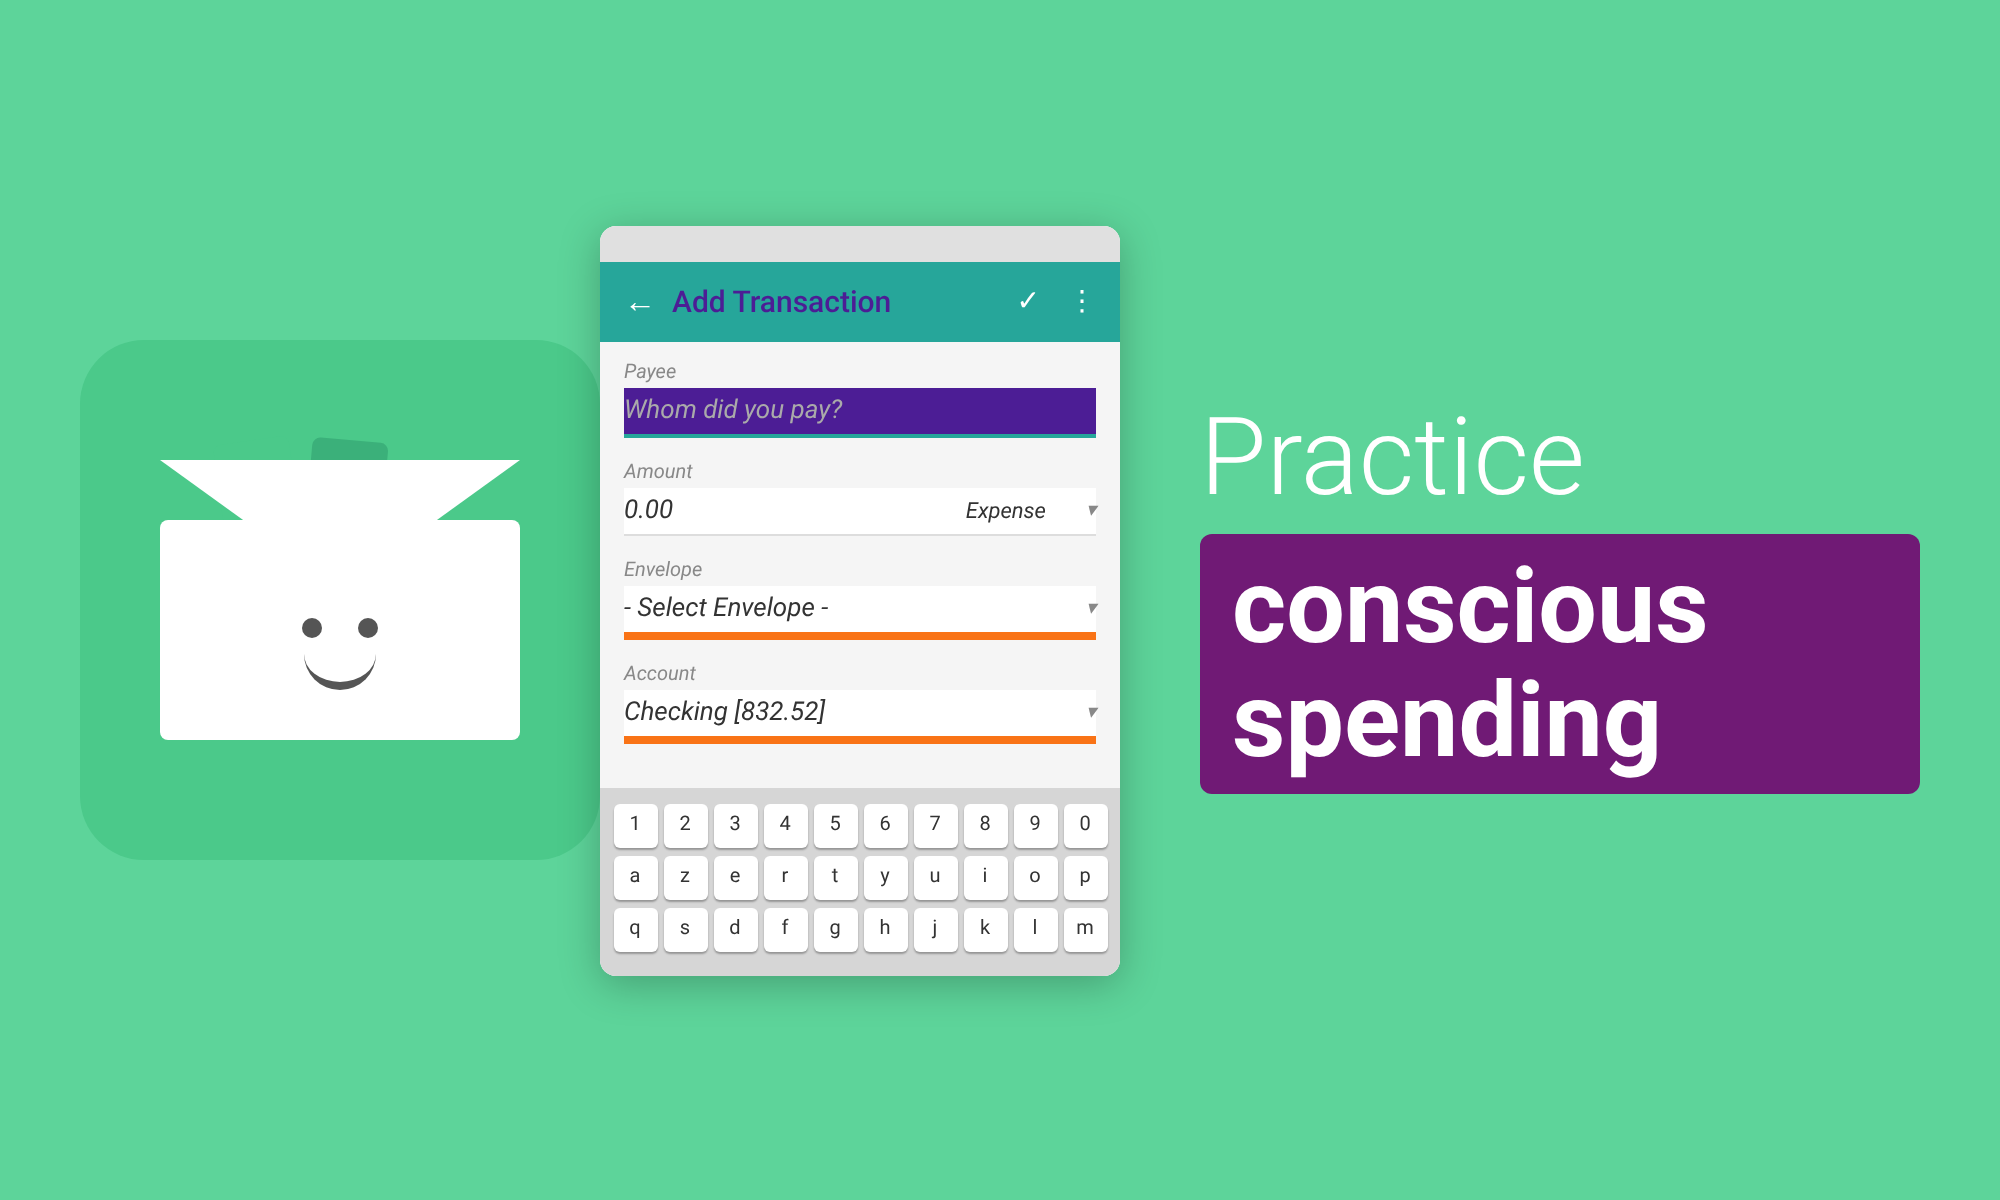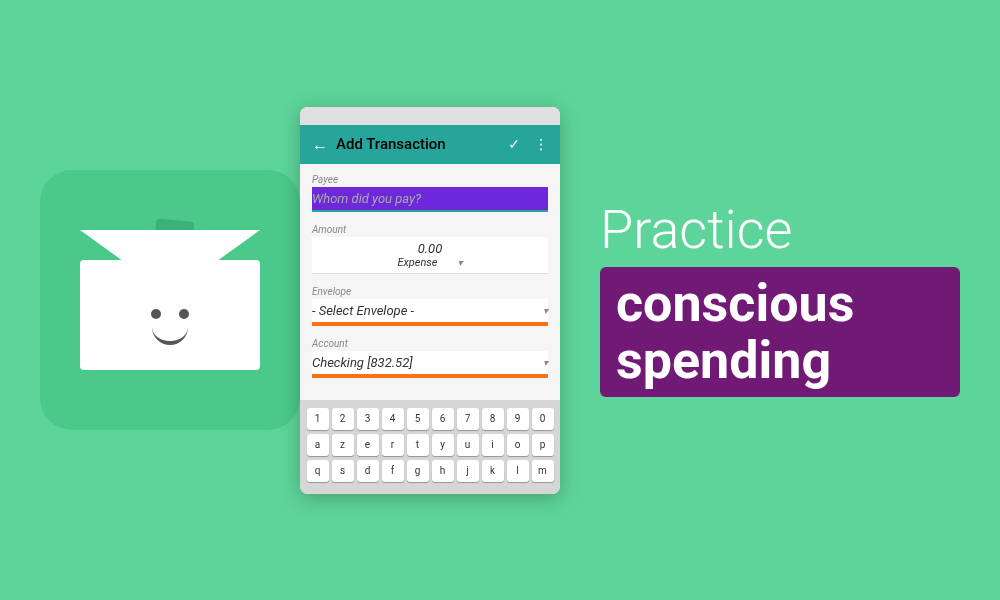--- a/index.html
+++ b/index.html
@@ -146,21 +146,21 @@
       gap: 8px;
     }
 
     .back-arrow {
       color: white;
       font-size: 16px;
       font-weight: bold;
     }
 
     .header-title {
-      color: #000000;
+      color: #4c1d95;
       font-size: 15px;
       font-weight: 500;
     }
 
     .header-icons {
       display: flex;
       align-items: center;
       gap: 14px;
     }
 
@@ -175,39 +175,38 @@
       font-style: italic;
     }
 
     .field-label {
       font-size: 10px;
       color: #888;
       margin-bottom: 2px;
     }
 
     .field-input {
-      background: #6d28d9;
+      background: #4c1d95;
       border: none;
       border-bottom: 2px solid #26a69a;
       padding: 4px 0;
       font-size: 13px;
       color: #aaa;
       width: 100%;
       margin-bottom: 12px;
     }
 
     .amount-row {
       display: flex;
       align-items: center;
       justify-content: space-between;
       background: white;
       border-bottom: 1px solid #ddd;
       padding: 4px 0;
       margin-bottom: 12px;
-      flex-direction: column;
     }
 
     .amount-value {
       font-size: 13px;
       color: #333;
     }
 
     .expense-select {
       display: flex;
       align-items: center;

